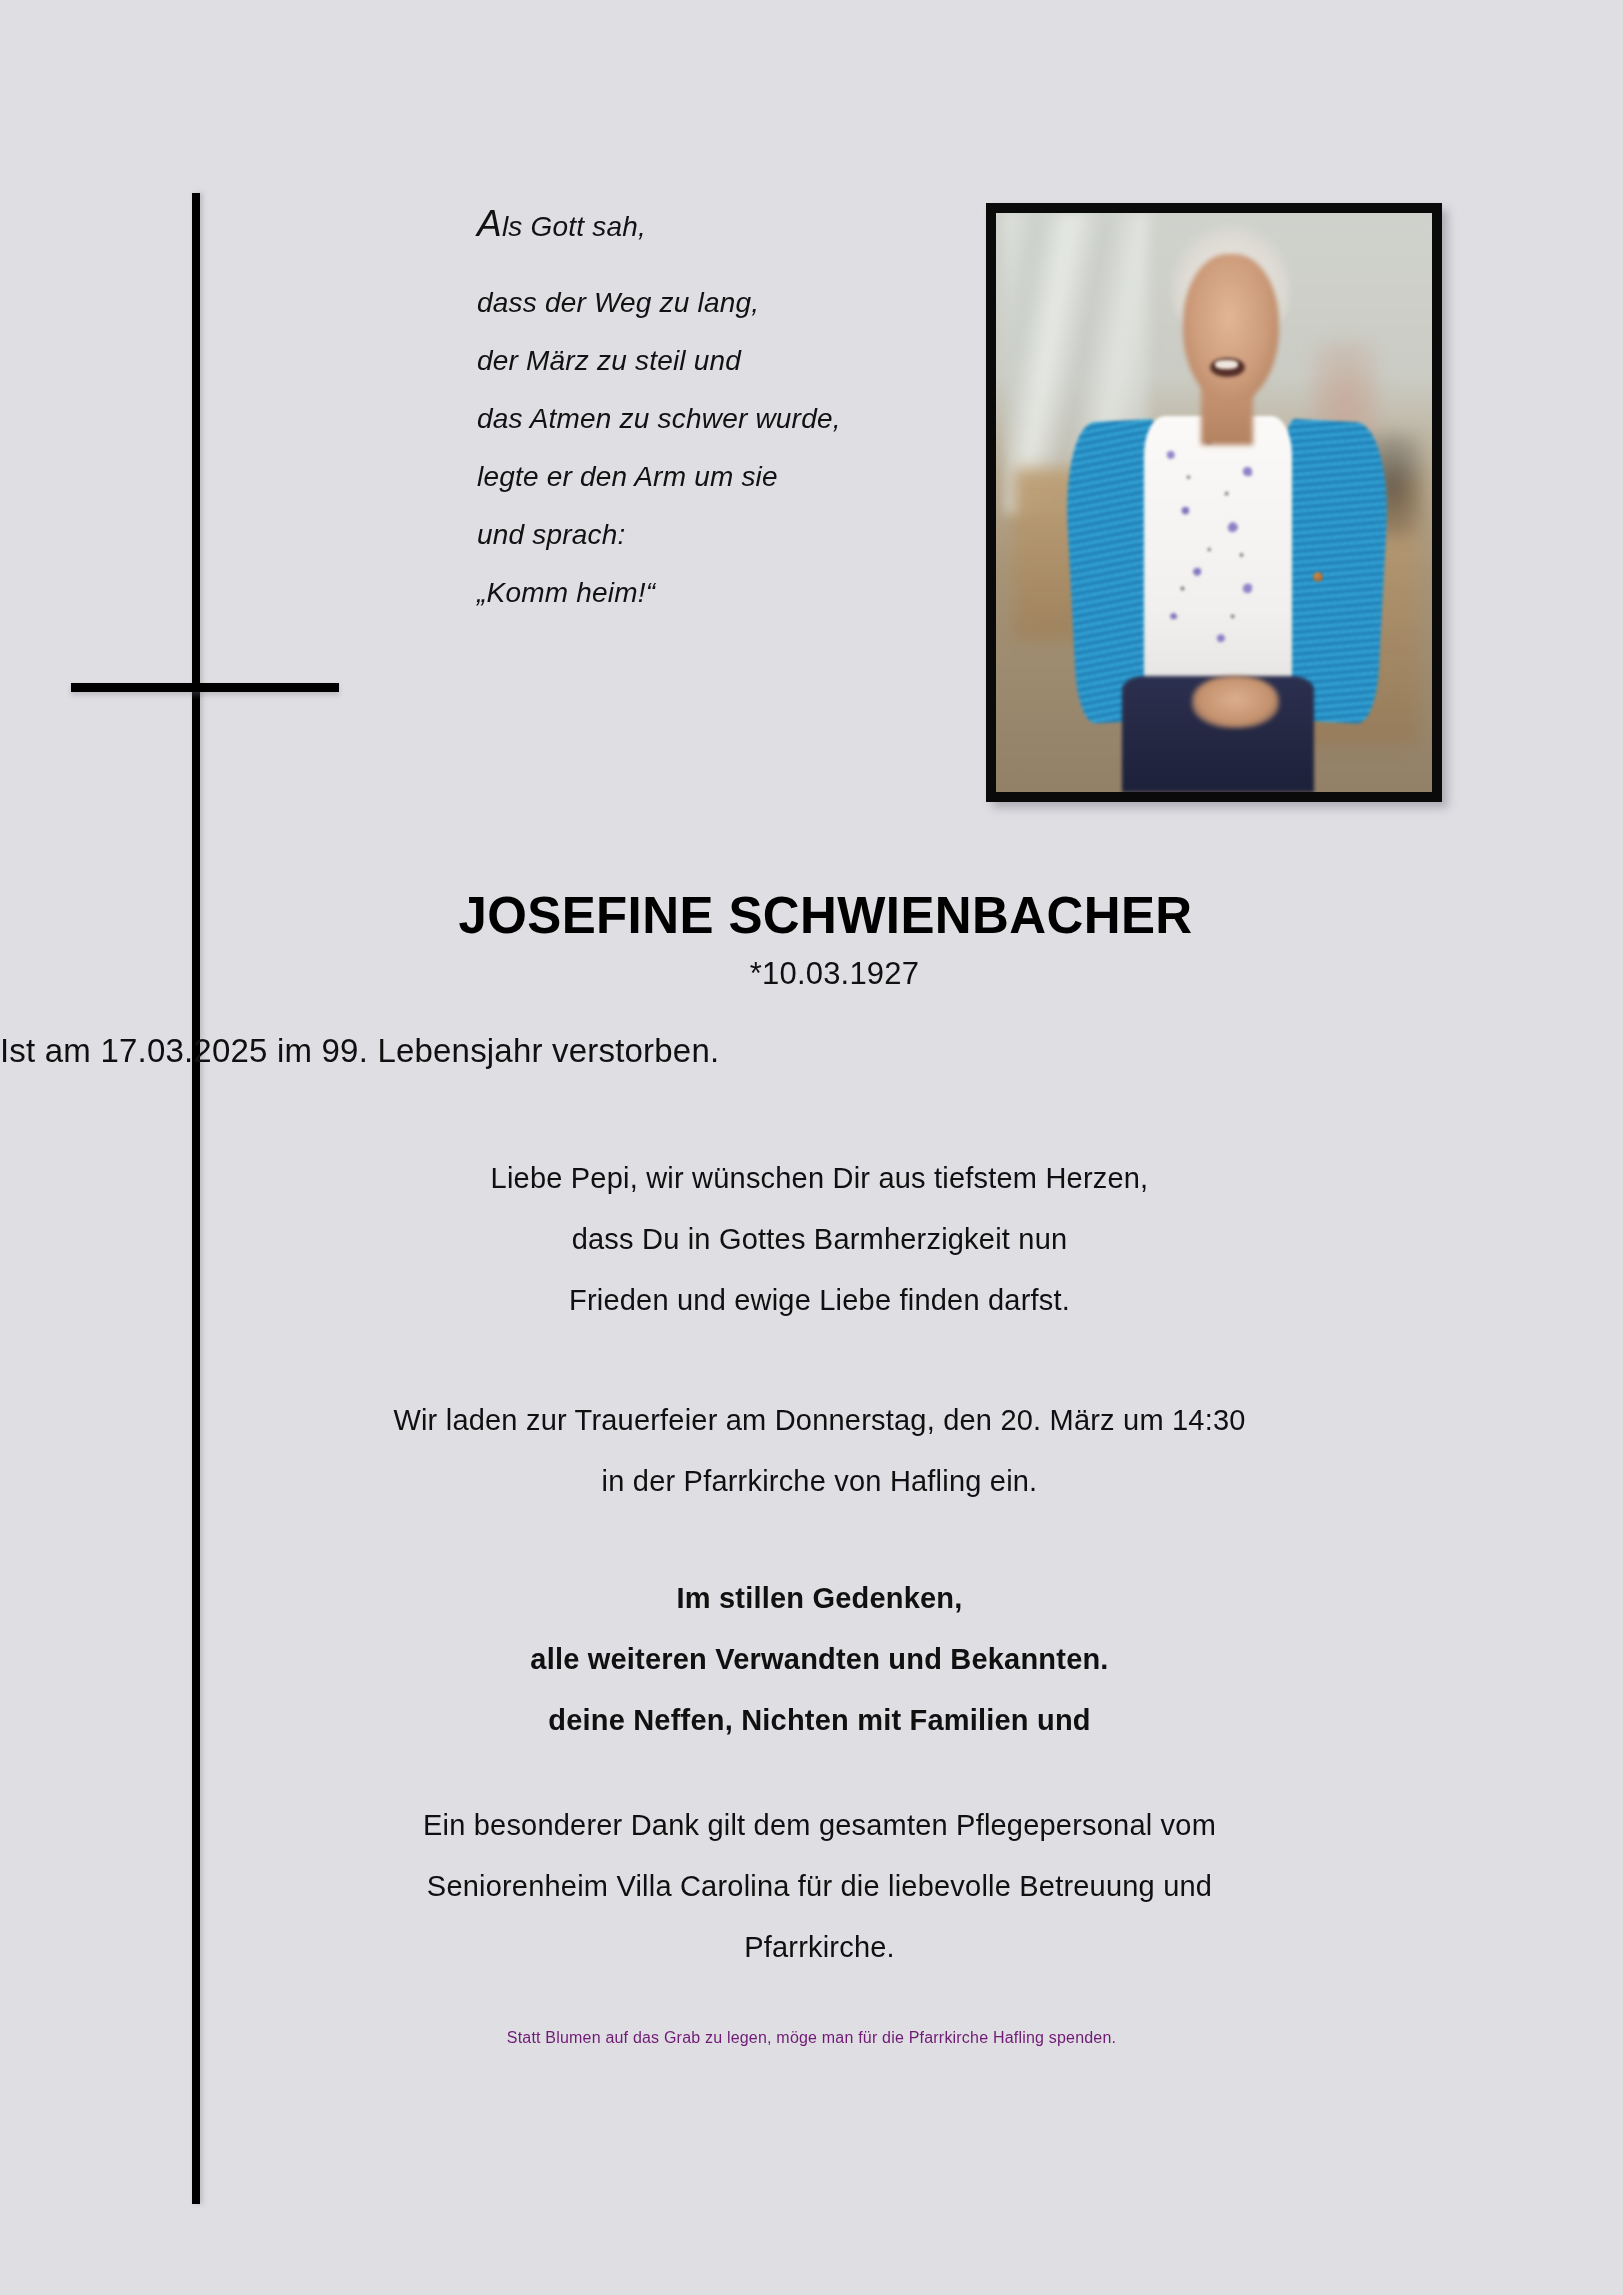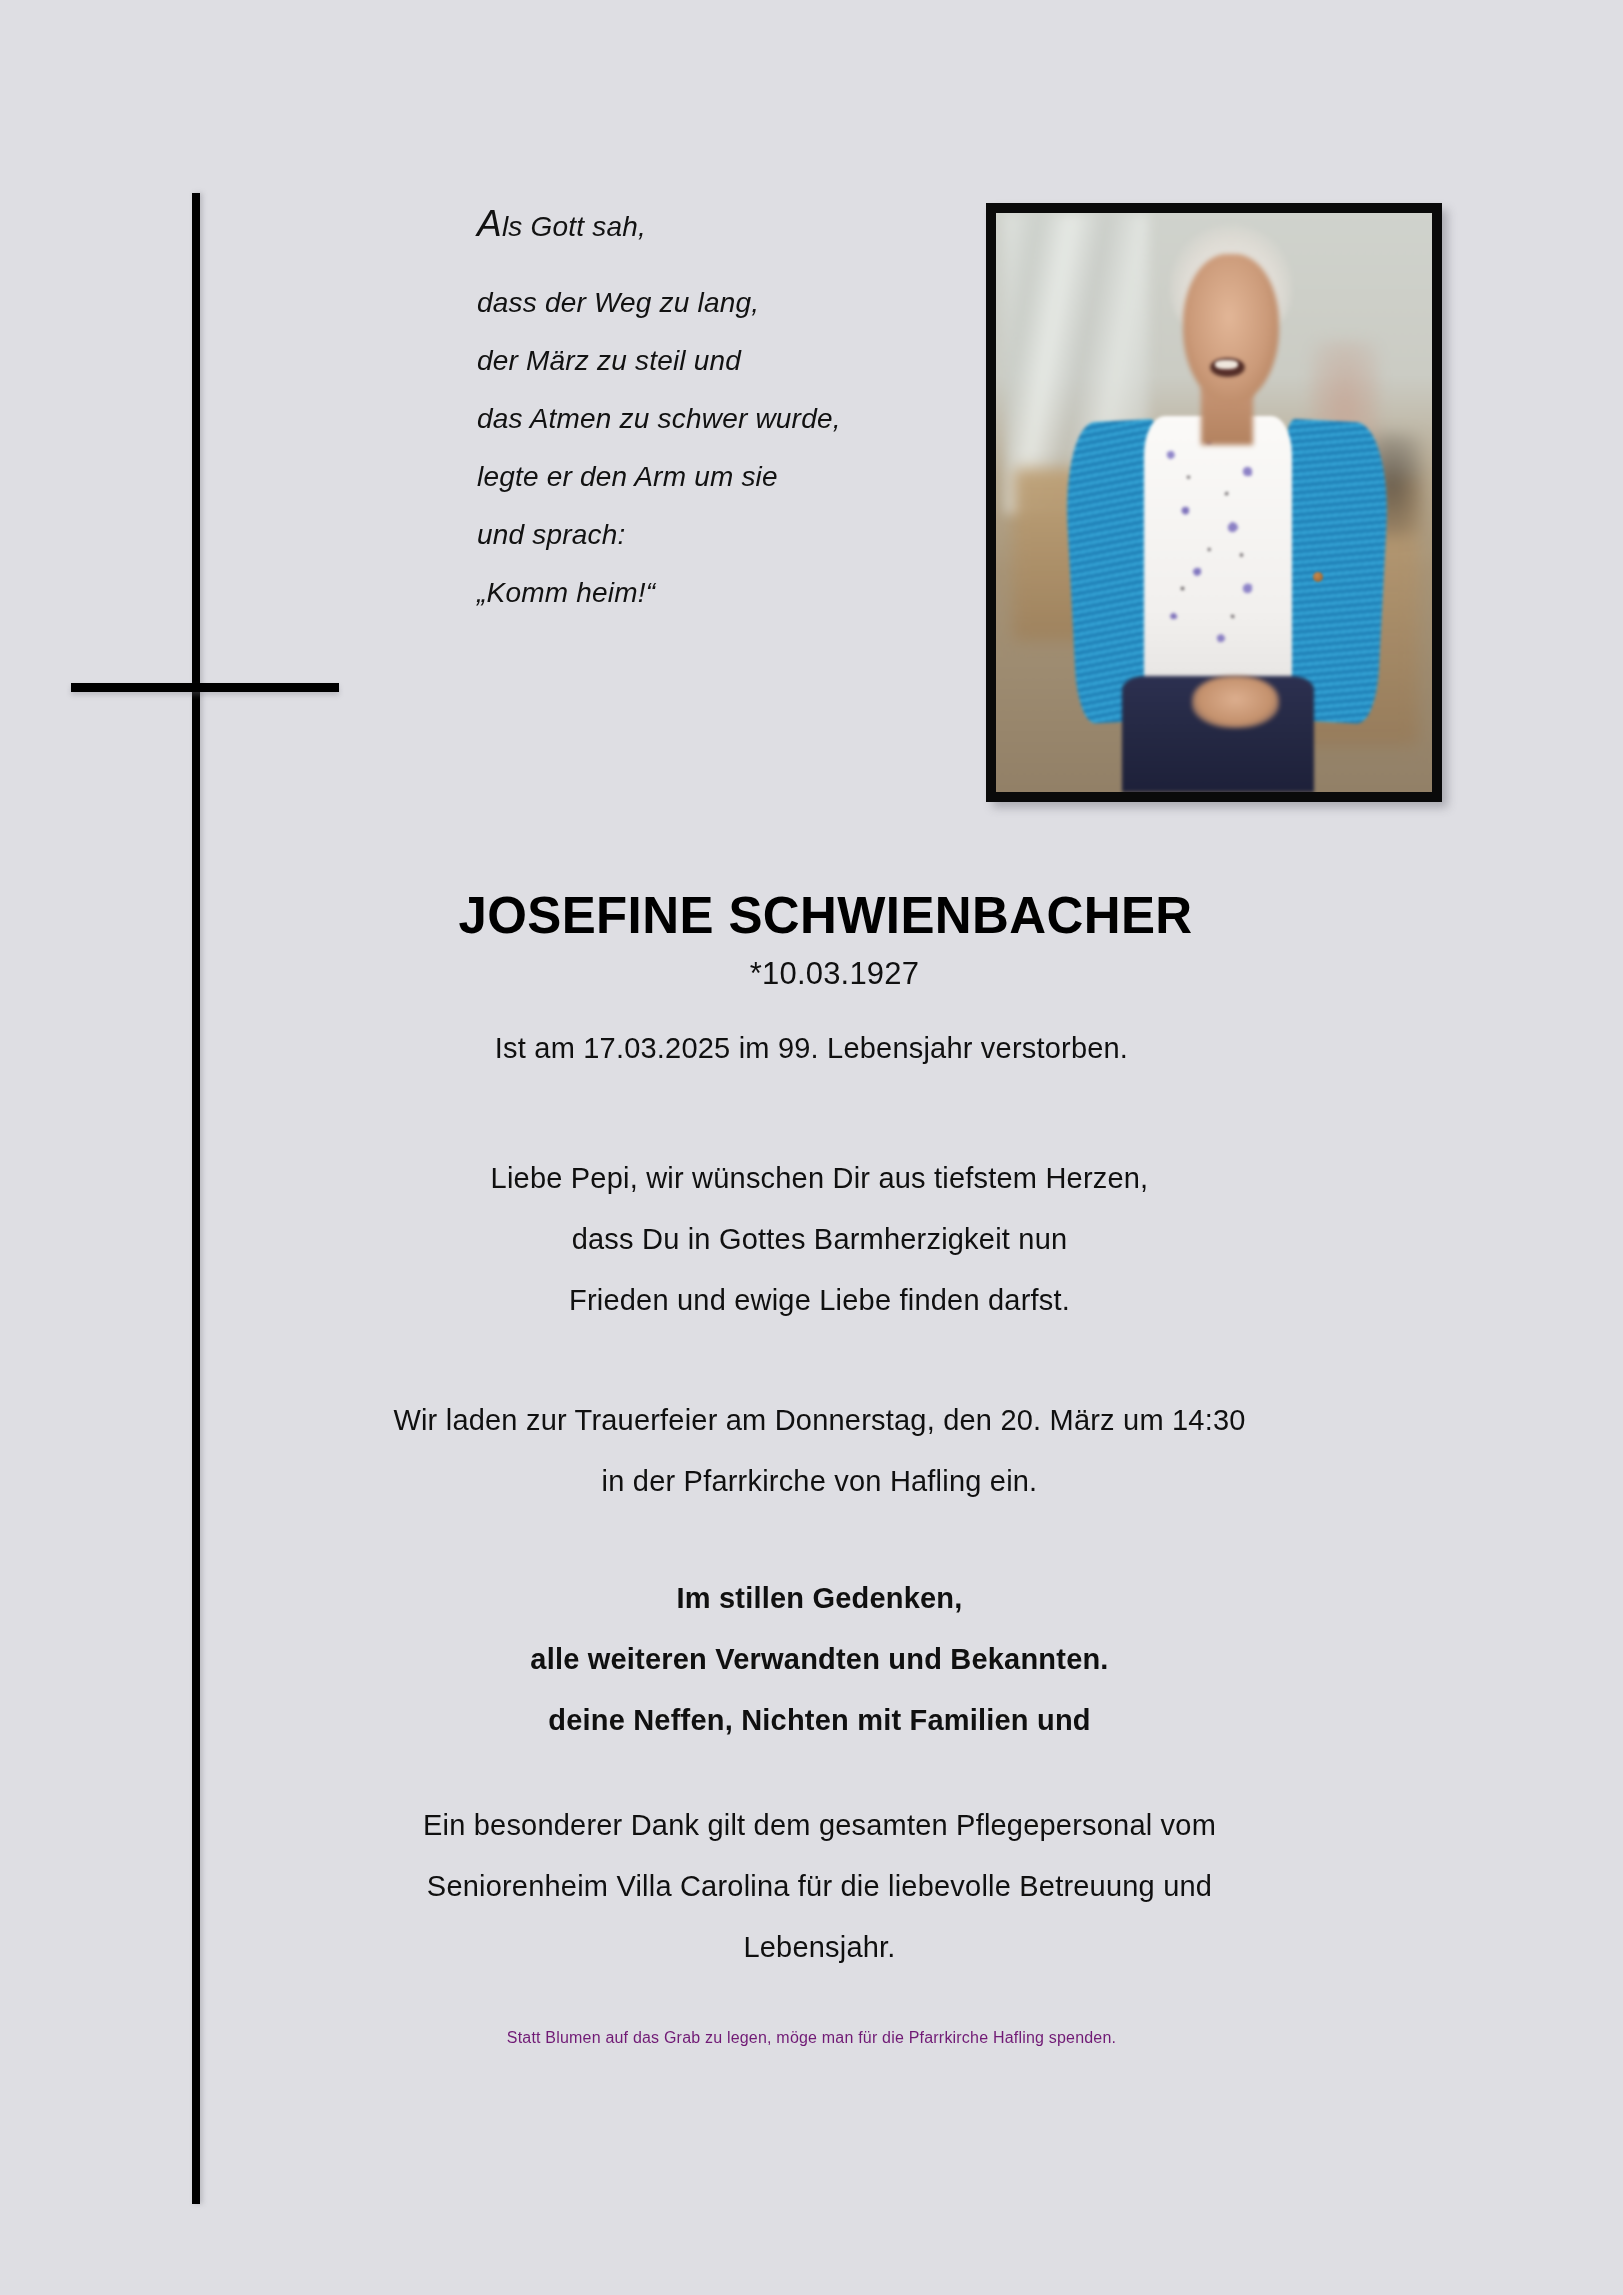--- a/index.html
+++ b/index.html
@@ -251,22 +251,22 @@
     text-align: center;
     font-size: 31px;
     letter-spacing: 0.2px;
     color: #101010;
     margin-left: 46px;
   }
   .death-line {
     position: absolute;
     left: 0; right: 0;
     top: 1032px;
-    text-align: center;
-    font-size: 29px;
+    text-align: left;
+    font-size: 33px;
     letter-spacing: 0.2px;
     color: #101010;
   }
 
   
   .block {
     position: absolute;
     left: 16px; right: 0;
     text-align: center;
     font-size: 29px;
@@ -349,17 +349,17 @@
 
 <div class="block blk-memory">
   <div>Im stillen Gedenken,</div>
   <div>alle weiteren Verwandten und Bekannten.</div>
   <div>deine Neffen, Nichten mit Familien und</div>
 </div>
 
 <div class="block blk-thanks">
   <div>Ein besonderer Dank gilt dem gesamten Pflegepersonal vom</div>
   <div>Seniorenheim Villa Carolina für die liebevolle Betreuung und</div>
-  <div>Lebensjahr.</div>
+  <div>Pfarrkirche.</div>
 </div>
 
 <div class="footer">Statt Blumen auf das Grab zu legen, möge man für die Pfarrkirche Hafling spenden.</div>
 
 
 </body></html>

